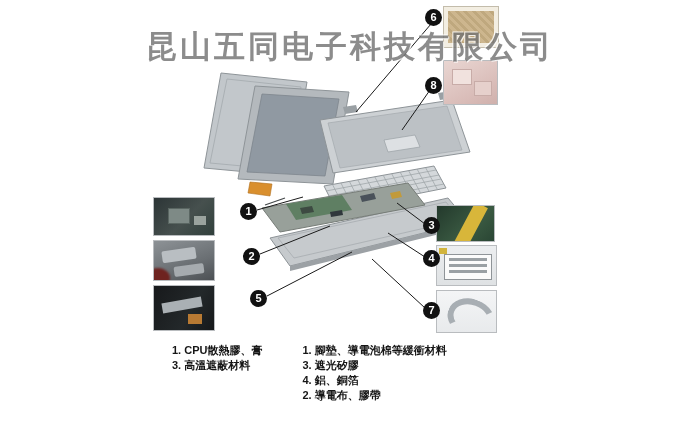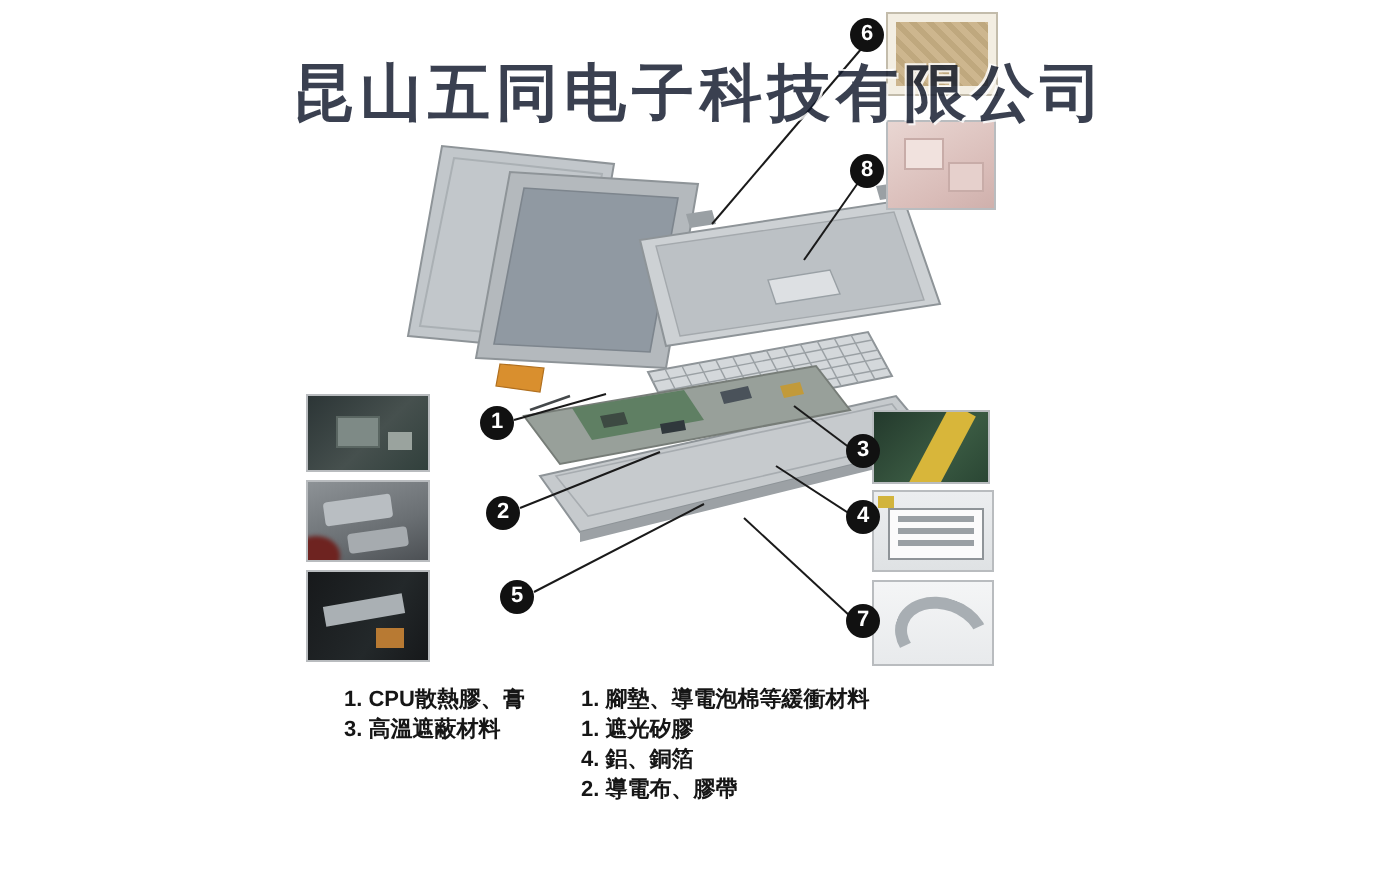--- a/index.html
+++ b/index.html
@@ -3,32 +3,32 @@
 <meta charset="utf-8">
 <style>
   html,body{margin:0;padding:0;background:#fff;}
   .canvas{
     position:relative;width:700px;height:438px;background:#fff;overflow:hidden;
     font-family:"Liberation Sans","DejaVu Sans",sans-serif;
   }
   .watermark{
     position:absolute;left:0;right:0;top:26px;z-index:6;
     text-align:center;font-size:31px;font-weight:bold;letter-spacing:3px;
-    color:#0f172a;opacity:.82;
+    color:#737373;opacity:.82;
     text-shadow:1px 1px 0 #fff,-1px -1px 0 #fff;
     pointer-events:none;
   }
   .diagram-svg{position:absolute;left:0;top:0;z-index:1;}
   .photo{position:absolute;z-index:2;box-sizing:border-box;border:1px solid #b9bcbf;overflow:hidden;}
   .badge{
     position:absolute;z-index:4;width:17px;height:17px;border-radius:50%;
     background:#111;color:#fff;font-size:11px;font-weight:bold;
     display:flex;align-items:center;justify-content:center;line-height:1;
   }
-  .legend{position:absolute;left:172px;top:343px;z-index:3;display:flex;gap:28px;}
+  .legend{position:absolute;left:172px;top:343px;z-index:3;display:flex;gap:40px;}
   .legend .col{display:flex;flex-direction:column;}
   .legend .item{font-size:11px;font-weight:bold;color:#161616;line-height:15px;white-space:nowrap;}
 
   
   .ph-cpu{background:linear-gradient(135deg,#2c3536 0%,#46504e 55%,#31403c 100%);}
   .ph-cpu .chip{position:absolute;left:14px;top:10px;width:20px;height:14px;background:#7e8a86;border:1px solid #5a6662;}
   .ph-cpu .chip2{position:absolute;left:40px;top:18px;width:12px;height:9px;background:#9aa39e;}
   .ph-emi{background:linear-gradient(160deg,#8d9296 0%,#6a6f73 60%,#4c5054 100%);}
   .ph-emi .metal{position:absolute;left:8px;top:8px;width:34px;height:12px;background:#b9bec2;border-radius:2px;transform:rotate(-8deg);}
   .ph-emi .metal2{position:absolute;left:20px;top:24px;width:30px;height:10px;background:#a6abaf;border-radius:2px;transform:rotate(-8deg);}
@@ -158,19 +158,19 @@
   <div class="badge" style="left:423px;top:302px;">7</div>
   <div class="badge" style="left:425px;top:77px;">8</div>
 
   <div class="legend">
     <div class="col">
       <div class="item">1. CPU散熱膠、膏</div>
       <div class="item">3. 高溫遮蔽材料</div>
     </div>
     <div class="col">
       <div class="item">1. 腳墊、導電泡棉等緩衝材料</div>
-      <div class="item">1. 遮光矽膠</div>
+      <div class="item">3. 遮光矽膠</div>
       <div class="item">4. 鋁、銅箔</div>
       <div class="item">2. 導電布、膠帶</div>
     </div>
   </div>
 
 </div>
 
 </body></html>

